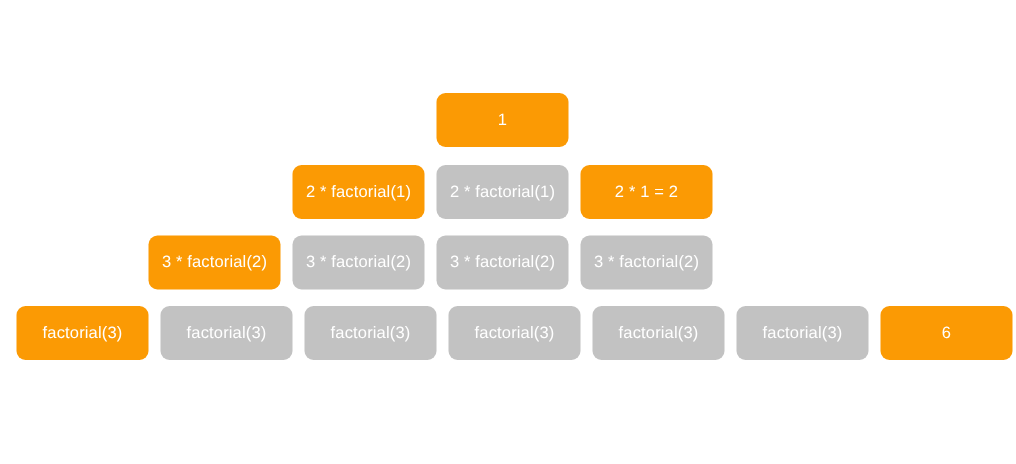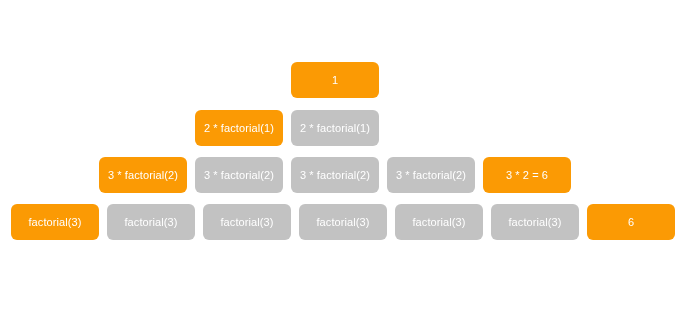--- a/index.html
+++ b/index.html
@@ -54,34 +54,34 @@
 <div id="canvas" style="background: rgb(255, 255, 255);">
     <div class="node active" style="left: 291px; top: 62px; width: 88px; height: 36px; border-radius: 6px; background: rgb(251, 154, 4); color: rgb(255, 255, 255);">
       <span class="node-label">1</span>
     </div>
     <div class="node active" style="left: 195px; top: 110px; width: 88px; height: 36px; border-radius: 6px; background: rgb(251, 154, 4); color: rgb(255, 255, 255);">
       <span class="node-label">2 * factorial(1)</span>
     </div>
     <div class="node inactive" style="left: 291px; top: 110px; width: 88px; height: 36px; border-radius: 6px; background: rgb(194, 194, 194); color: rgb(255, 255, 255);">
       <span class="node-label">2 * factorial(1)</span>
     </div>
+    <div class="node active" style="left: 387px; top: 110px; width: 88px; height: 36px; border-radius: 6px; background: rgb(251, 154, 4); color: rgb(255, 255, 255);">
+      <span class="node-label">2 * 1 = 2</span>
+    </div>
     <div class="node active" style="left: 99px; top: 157px; width: 88px; height: 36px; border-radius: 6px; background: rgb(251, 154, 4); color: rgb(255, 255, 255);">
       <span class="node-label">3 * factorial(2)</span>
     </div>
     <div class="node inactive" style="left: 195px; top: 157px; width: 88px; height: 36px; border-radius: 6px; background: rgb(194, 194, 194); color: rgb(255, 255, 255);">
       <span class="node-label">3 * factorial(2)</span>
     </div>
     <div class="node inactive" style="left: 291px; top: 157px; width: 88px; height: 36px; border-radius: 6px; background: rgb(194, 194, 194); color: rgb(255, 255, 255);">
       <span class="node-label">3 * factorial(2)</span>
     </div>
     <div class="node inactive" style="left: 387px; top: 157px; width: 88px; height: 36px; border-radius: 6px; background: rgb(194, 194, 194); color: rgb(255, 255, 255);">
       <span class="node-label">3 * factorial(2)</span>
-    </div>
-    <div class="node active" style="left: 483px; top: 157px; width: 88px; height: 36px; border-radius: 6px; background: rgb(251, 154, 4); color: rgb(255, 255, 255);">
-      <span class="node-label">3 * 2 = 6</span>
     </div>
     <div class="node active" style="left: 11px; top: 204px; width: 88px; height: 36px; border-radius: 6px; background: rgb(251, 154, 4); color: rgb(255, 255, 255);">
       <span class="node-label">factorial(3)</span>
     </div>
     <div class="node inactive" style="left: 107px; top: 204px; width: 88px; height: 36px; border-radius: 6px; background: rgb(194, 194, 194); color: rgb(255, 255, 255);">
       <span class="node-label">factorial(3)</span>
     </div>
     <div class="node inactive" style="left: 203px; top: 204px; width: 88px; height: 36px; border-radius: 6px; background: rgb(194, 194, 194); color: rgb(255, 255, 255);">
       <span class="node-label">factorial(3)</span>
     </div>

